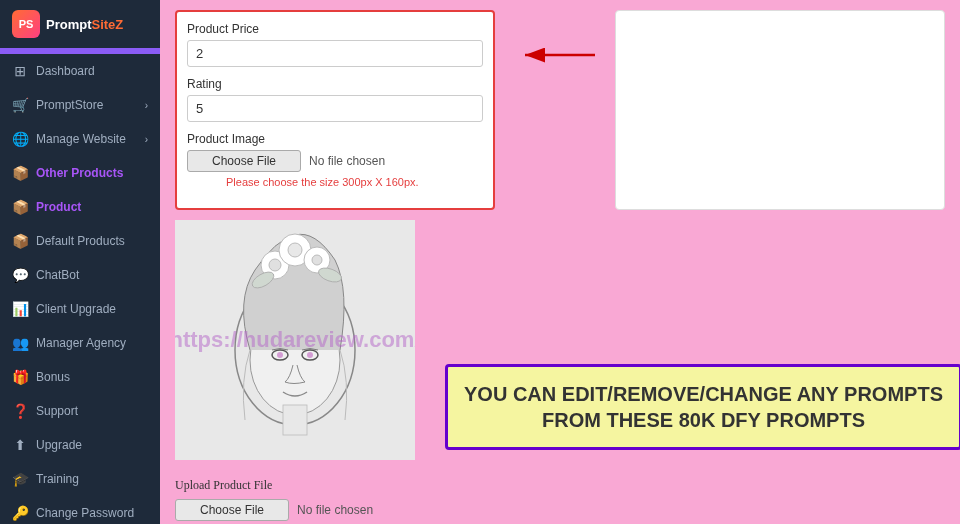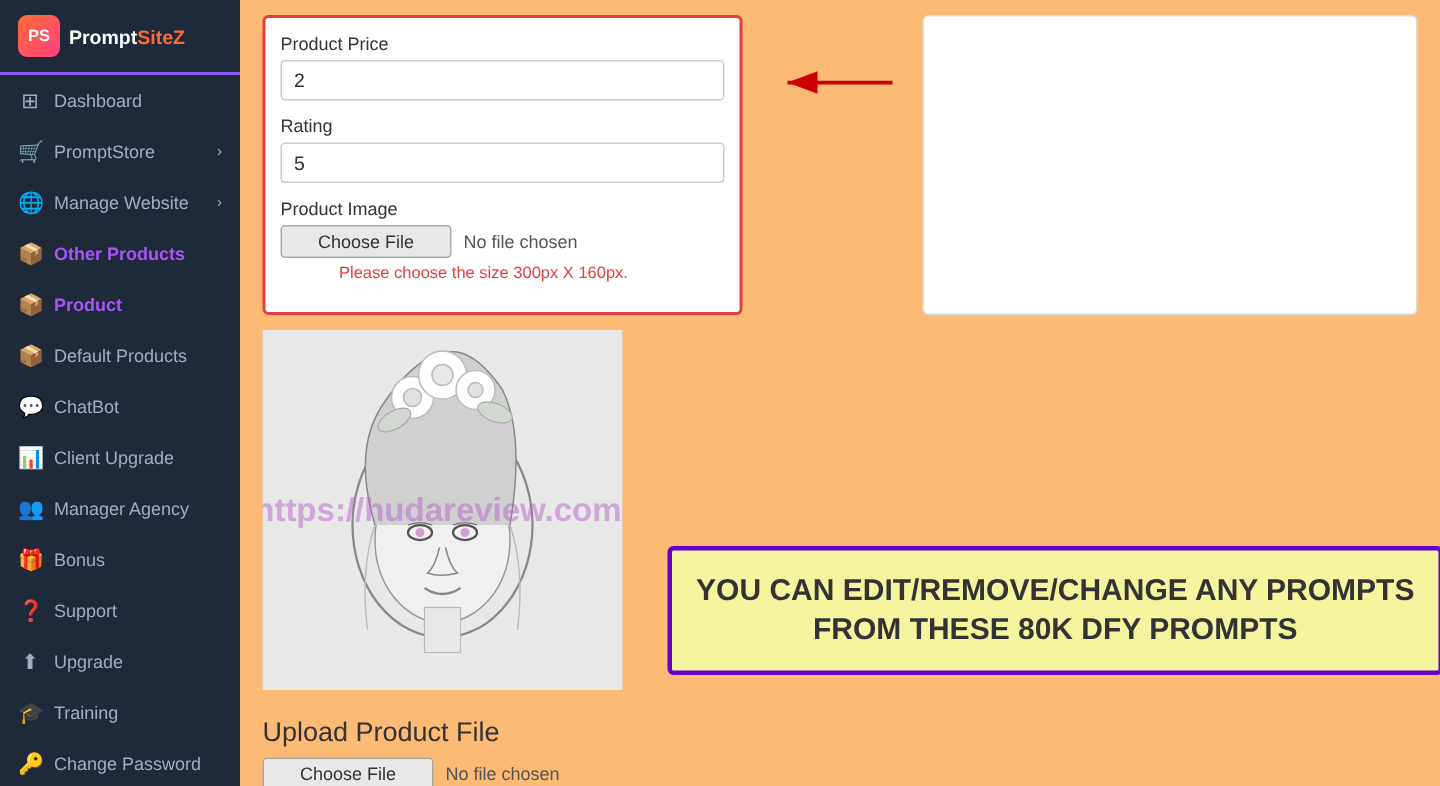--- a/index.html
+++ b/index.html
@@ -14,21 +14,21 @@
       display: flex;
       flex-direction: column;
       height: 524px;
       overflow-y: auto;
     }
     .sidebar-logo {
       padding: 10px 12px;
       display: flex;
       align-items: center;
       gap: 6px;
-      border-bottom: 2px solid #8b5cf6;
+      border-bottom: 6px solid #8b5cf6;
     }
     .logo-icon {
       width: 28px;
       height: 28px;
       background: linear-gradient(135deg, #ff6b35, #ff4081);
       border-radius: 6px;
       display: flex; align-items: center; justify-content: center;
       color: white; font-weight: bold; font-size: 11px;
     }
     .logo-text { color: white; font-size: 13px; font-weight: bold; }
@@ -45,21 +45,21 @@
       position: relative;
       transition: background 0.2s;
     }
     .nav-item.highlighted { color: #a855f7; font-weight: bold; }
     .nav-icon { font-size: 14px; width: 16px; text-align: center; }
     .nav-arrow { margin-left: auto; font-size: 10px; }
 
     
     .main {
       flex: 1;
-      background: #fdba74;
+      background: #f9a8d4;
       display: flex;
       flex-direction: column;
       height: 524px;
       overflow-y: auto;
       position: relative;
     }
 
     .content-area {
       padding: 10px 15px;
       flex: 1;
@@ -160,24 +160,25 @@
       color: #333;
       line-height: 1.3;
       text-transform: uppercase;
     }
 
     
     .upload-section {
       padding: 8px 0;
     }
     .upload-label {
-      font-size: 18px;
+      font-size: 12px;
       color: #333;
       margin-bottom: 6px;
       display: block;
+      font-family: Liberation Serif, serif;
     }
 
     
     .left-form-box {
       border: 2px solid #e53e3e;
       border-radius: 4px;
       padding: 10px;
       background: white;
       width: 320px;
     }

